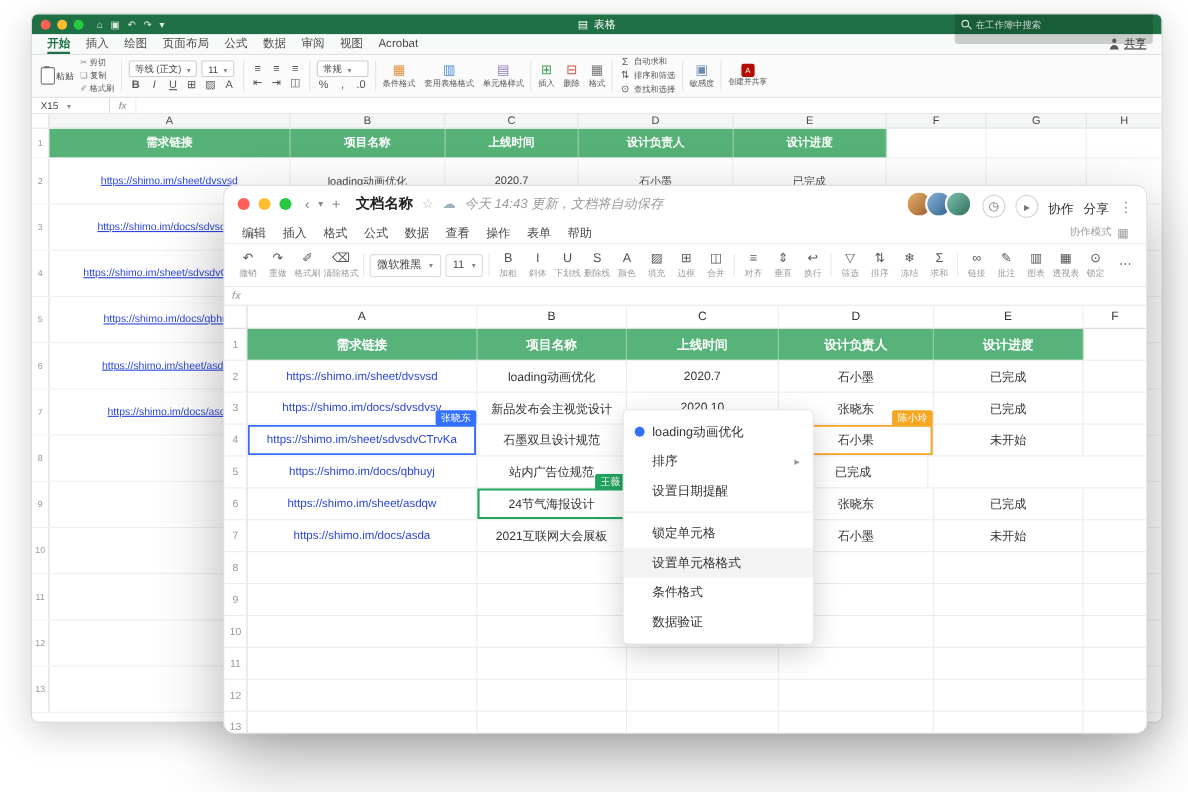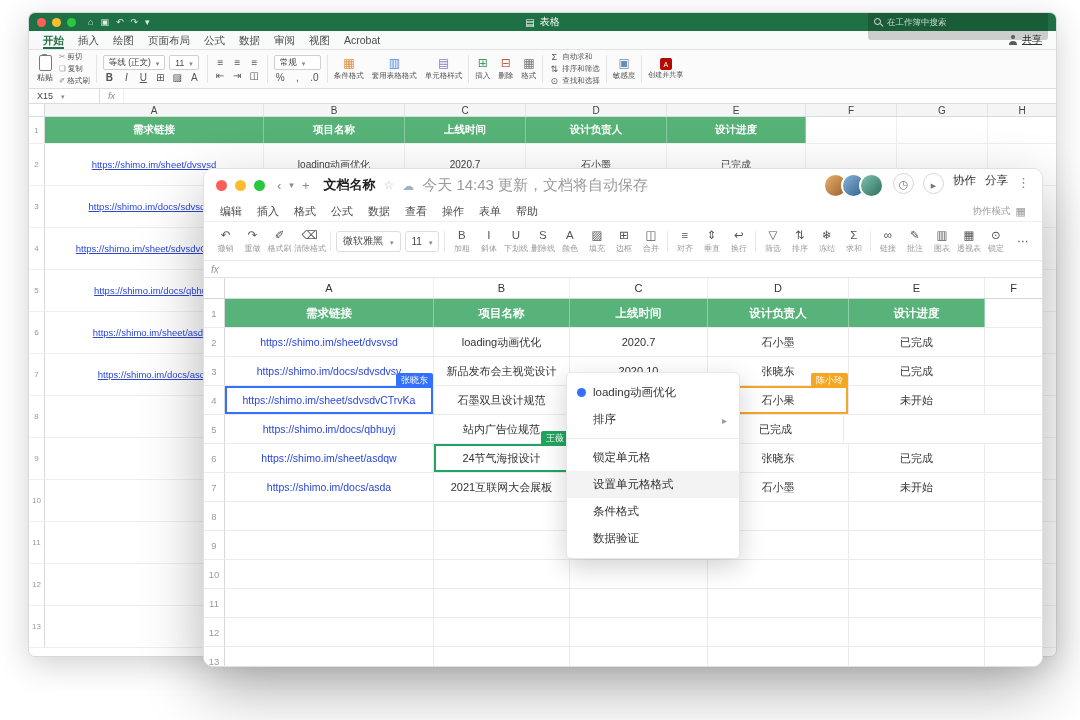--- a/index.html
+++ b/index.html
@@ -26,21 +26,21 @@
   .xl-tabs{height:18px;background:#f7faf8;border-bottom:1px solid #e2e2e2;display:flex;align-items:center;gap:14px;padding:0 14px;font-size:10.5px;color:#4a4a4a;}
   .xl-tab{cursor:default;line-height:17px;}
   .xl-tab.active{color:#1f7145;font-weight:bold;box-shadow:inset 0 -2px 0 #1f7145;}
   .xl-share{margin-left:auto;display:flex;align-items:center;gap:4px;font-size:10px;color:#333;text-decoration:underline;}
   .icon-person{position:relative;width:10px;height:10px;display:inline-block;}
   .icon-person::before{content:"";position:absolute;top:0;left:3px;width:4px;height:4px;border-radius:50%;background:#5a5a5a;}
   .icon-person::after{content:"";position:absolute;bottom:0;left:1px;width:8px;height:4px;border-radius:4px 4px 0 0;background:#5a5a5a;}
 
   .xl-ribbon{height:38px;background:#fbfbfb;border-bottom:1px solid #ddd;display:flex;align-items:center;padding:0 8px;gap:6px;overflow:hidden;}
   .rb-sep{width:1px;height:28px;background:#e4e4e4;flex:none;}
-  .rb-paste{display:flex;flex-direction:column;align-items:center;gap:1px;flex:none;}
+  .rb-paste{display:flex;flex-direction:row;align-items:center;gap:1px;flex:none;}
   .icon-clip{position:relative;width:11px;height:14px;border:1.2px solid #7a7a78;border-radius:2px;background:#fff;}
   .icon-clip::before{content:"";position:absolute;top:-2.5px;left:2px;width:5px;height:2.5px;background:#7a7a78;border-radius:1px;}
   .rb-big-label{font-size:8px;color:#444;}
   .rb-col{display:flex;flex-direction:column;gap:2px;flex:none;}
   .rb-tiny{font-size:7.5px;color:#555;white-space:nowrap;}
   .rb-tiny::before{margin-right:2px;color:#8a8a8a;}
   .rb-clip .rb-tiny:nth-child(1)::before{content:"✂";}
   .rb-clip .rb-tiny:nth-child(2)::before{content:"❏";}
   .rb-clip .rb-tiny:nth-child(3)::before{content:"✐";}
   .rb-row{display:flex;align-items:center;gap:4px;}
@@ -88,22 +88,22 @@
 
   
   .sm-win{position:absolute;left:203px;top:168px;width:838px;height:497px;background:#fff;
           border-radius:10px;border:1px solid #e0e0e0;box-shadow:0 24px 60px rgba(0,0,0,.30);
           overflow:hidden;display:flex;flex-direction:column;z-index:10;}
   .sm-titlebar{height:32px;display:flex;align-items:center;padding:0 12px;gap:8px;background:#fff;}
   .sm-nav{display:flex;gap:8px;color:#8a8a8a;font-size:13px;margin-left:4px;align-items:center;}
   .sm-title{font-size:13px;color:#222;font-weight:bold;margin-left:6px;}
   .sm-star{color:#c0c0c0;font-size:12px;}
   .icon-cloud::after{content:"☁";color:#9fb3be;font-size:12px;}
-  .sm-autosave{font-size:15px;color:#9b9b9b;}
-  .sm-right{margin-left:auto;display:flex;align-items:flex-start;gap:9px;}
+  .sm-autosave{font-size:12px;color:#9b9b9b;font-style:italic;}
+  .sm-right{margin-left:auto;display:flex;align-items:flex-end;gap:9px;}
   .avs{display:flex;align-items:center;padding-left:7px;}
   .av{width:21px;height:21px;border-radius:50%;border:2px solid #fff;margin-left:-7px;flex:none;}
   .av1{background:linear-gradient(135deg,#e8b06a,#9a5f2e);}
   .av2{background:linear-gradient(135deg,#88b4d8,#31618e);}
   .av3{background:linear-gradient(135deg,#7fc2b0,#2e6e5c);}
   .cir{width:19px;height:19px;border:1px solid #d6d6d6;border-radius:50%;display:flex;align-items:center;justify-content:center;color:#777;}
   .icon-history::after{content:"◷";font-size:11px;}
   .icon-present::after{content:"▶";font-size:7px;}
   .sm-act{font-size:11.5px;color:#333;}
   .icon-kebab::after{content:"⋮";font-size:13px;color:#888;}
@@ -873,20 +873,23 @@
 
   <div class="ctx">
     <div class="cm-item">
       <span class="cm-ico"></span>
       <span>loading动画优化</span>
     </div>
     <div class="cm-item">
       <span>排序</span>
       <span class="cm-arrow"></span>
     </div>
+    <div class="cm-item">
+      <span>设置日期提醒</span>
+    </div>
     <div class="cm-sep"></div>
     <div class="cm-item">
       <span>锁定单元格</span>
     </div>
     <div class="cm-item hov">
       <span>设置单元格格式</span>
     </div>
     <div class="cm-item">
       <span>条件格式</span>
     </div>

